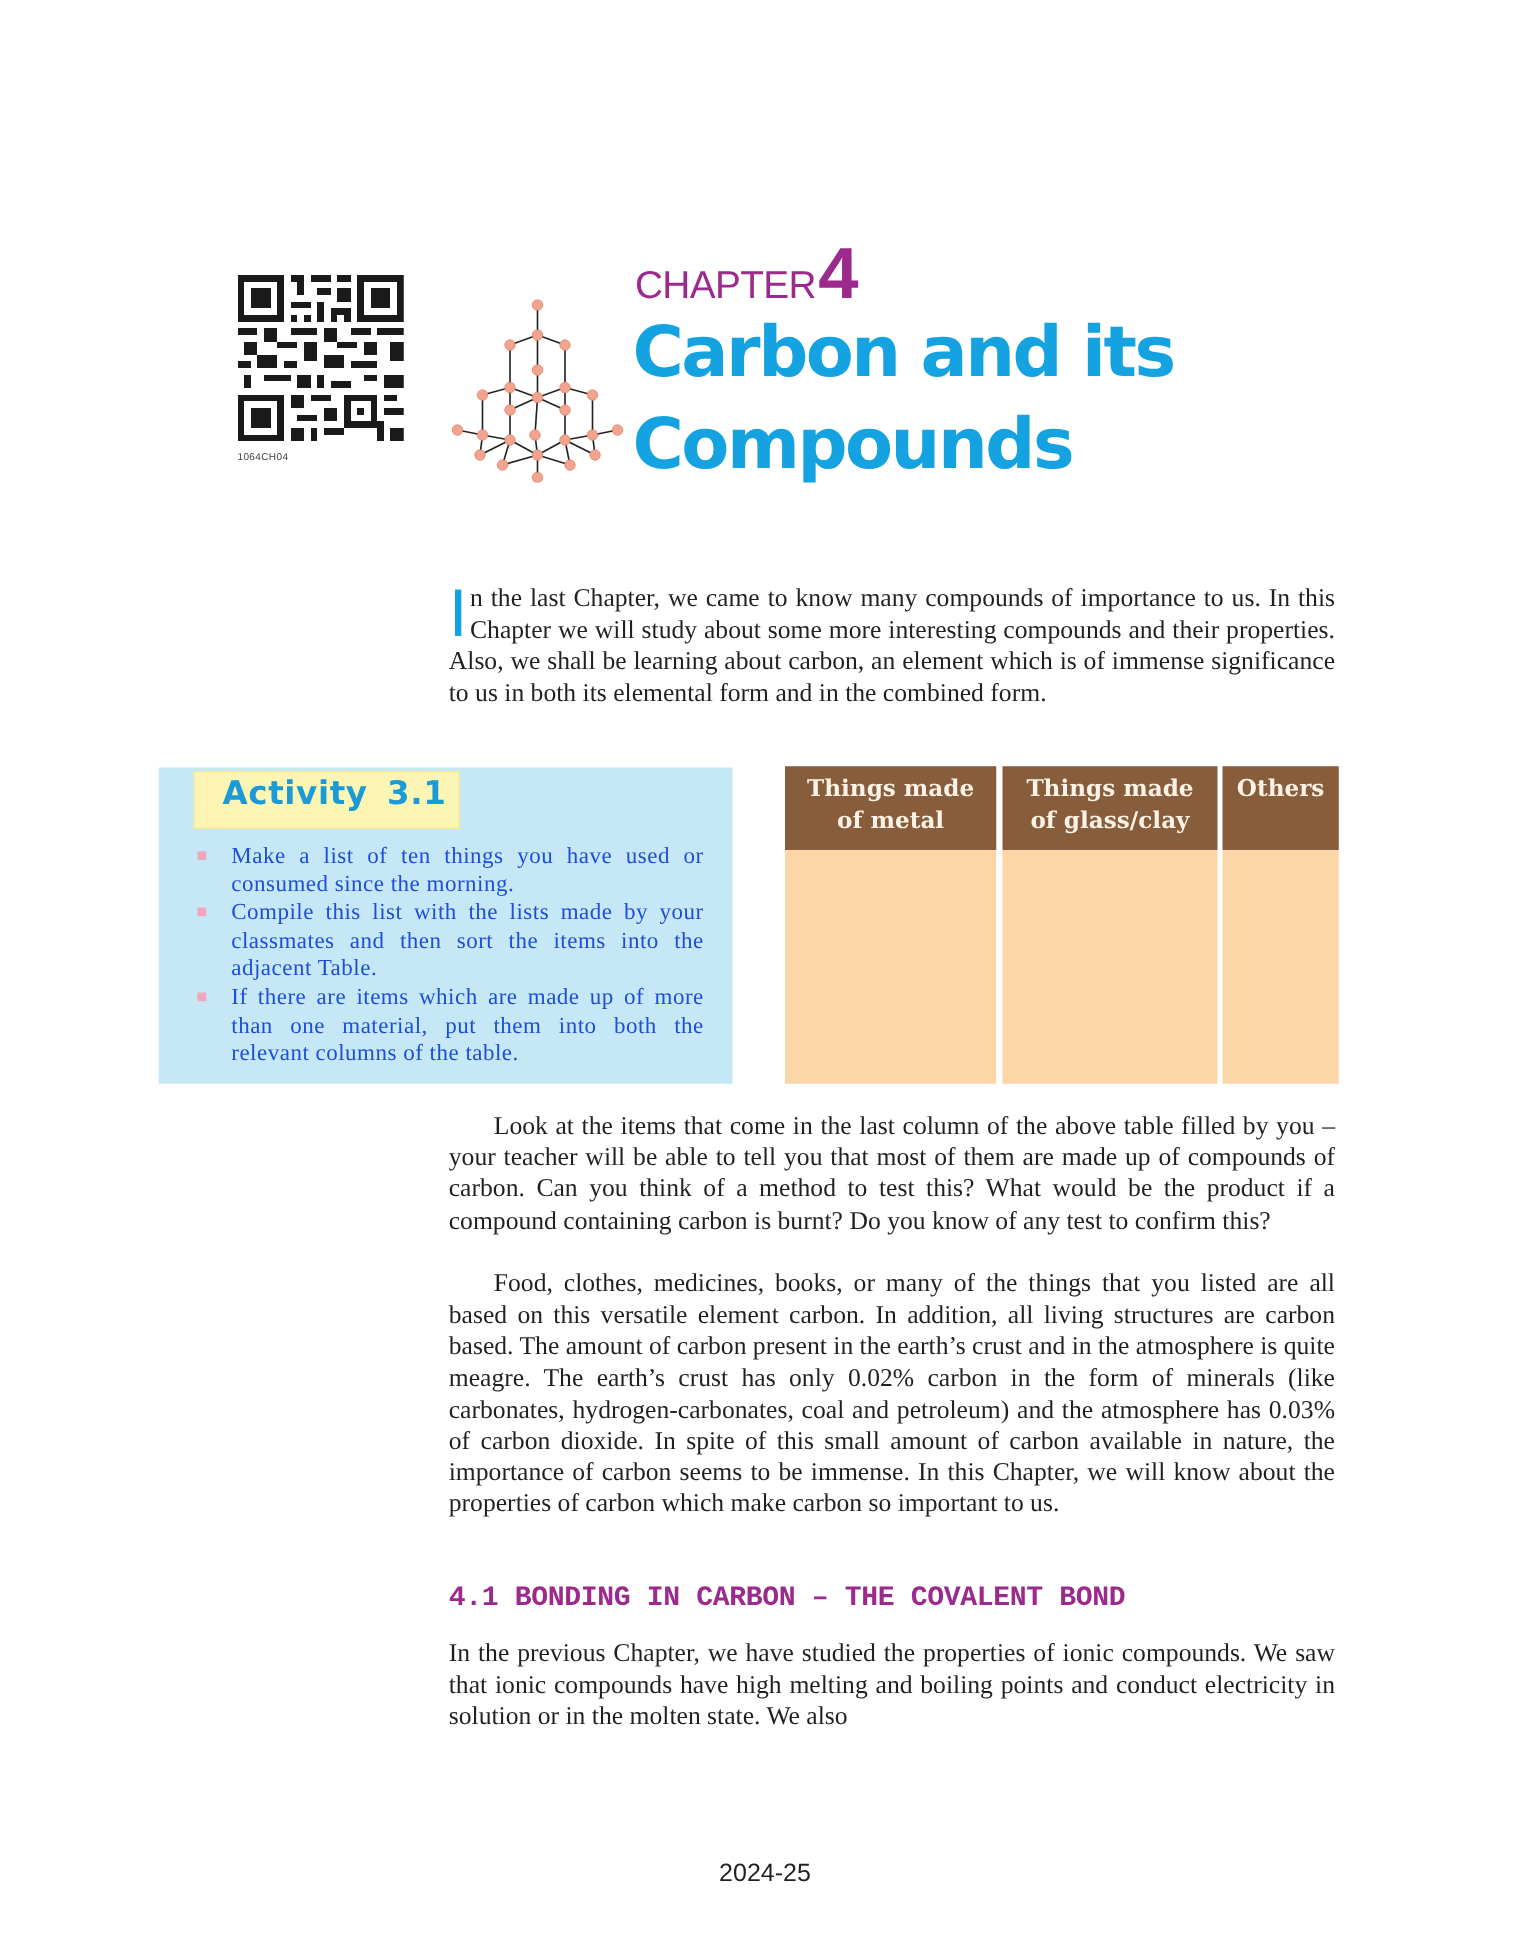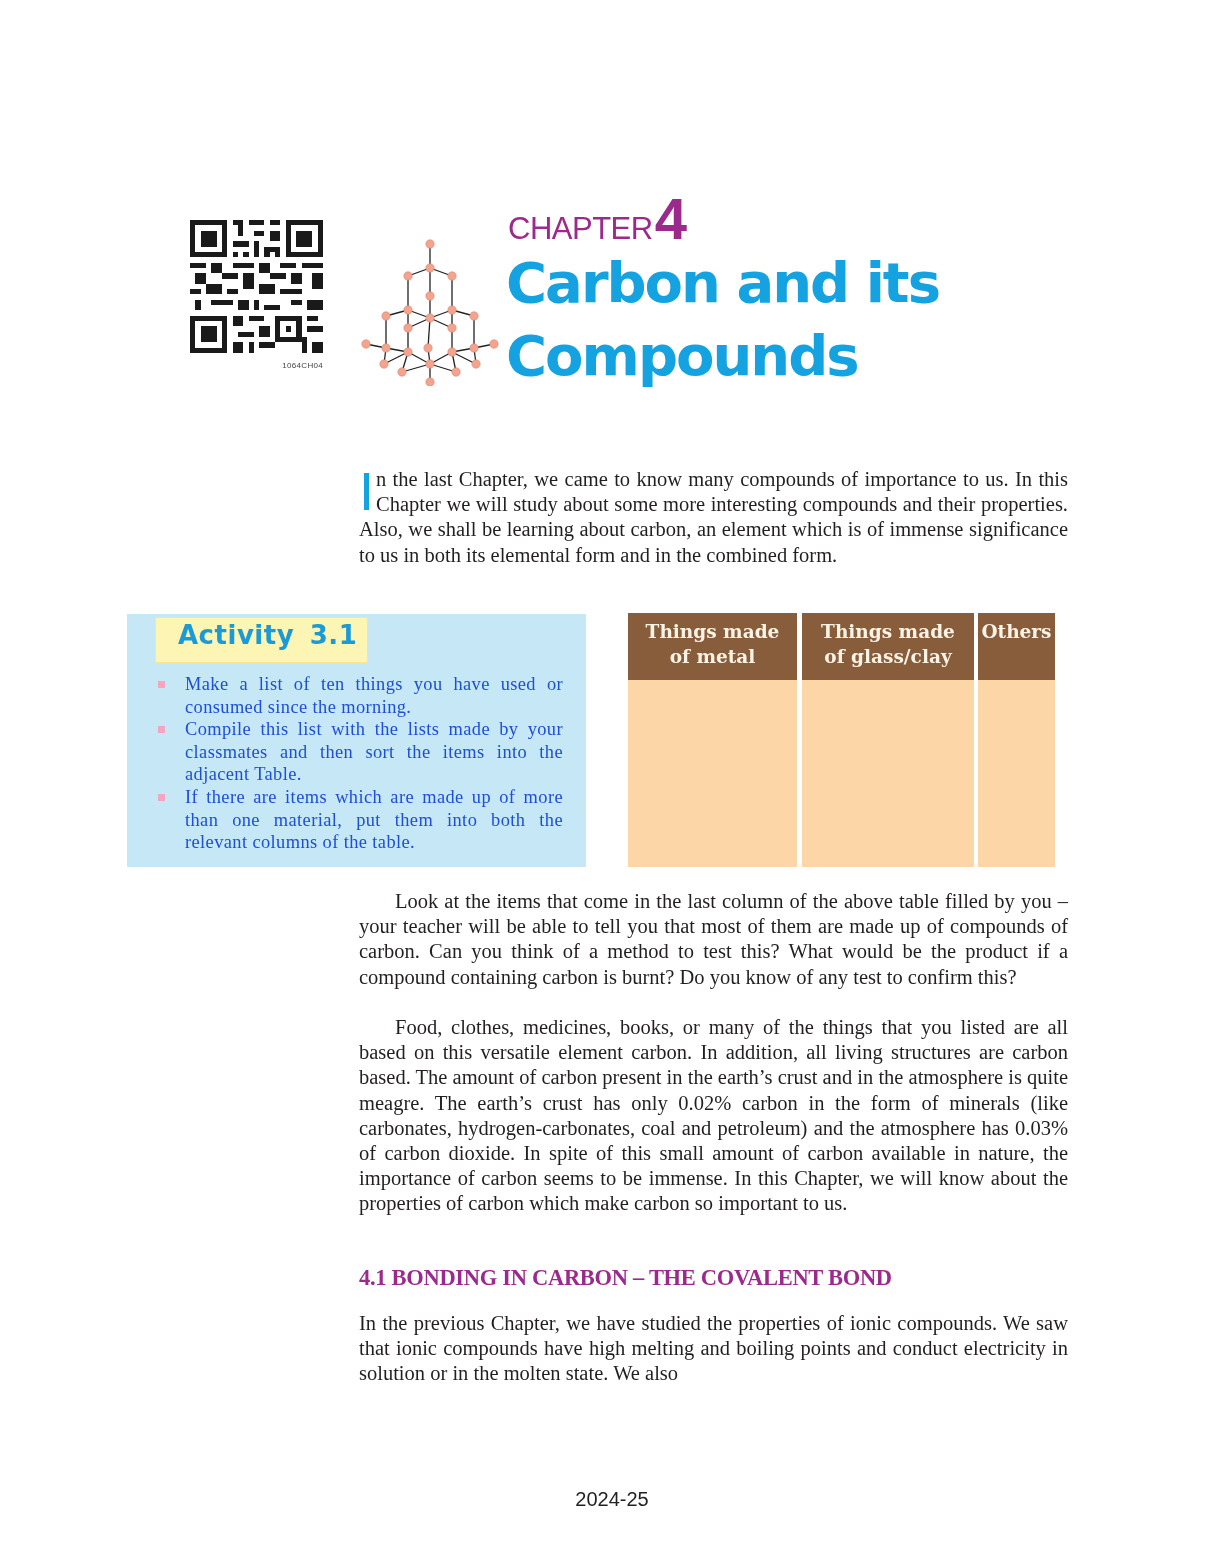--- a/index.html
+++ b/index.html
@@ -1,21 +1,21 @@
 <!DOCTYPE html>
 <html><head>
 <meta charset="utf-8">
 <style>
   html, body { margin: 0; padding: 0; background: #ffffff; }
   body { width: 1224px; height: 1562px; position: relative; overflow: hidden; font-family: "DejaVu Serif", "Liberation Serif", serif; color: #231f20; }
   .abs { position: absolute; }
 
   
   #qr { left: 190px; top: 220px; width: 133px; height: 133px; }
-  #qr-code-label { left: 190px; top: 361px; width: 133px; text-align: right; font-family: "Liberation Sans", sans-serif; font-size: 8px; color: #444; letter-spacing: 0.3px; }
+  #qr-code-label { left: 190px; top: 361px; width: 133px; text-align: left; font-family: "Liberation Sans", sans-serif; font-size: 8px; color: #444; letter-spacing: 0.3px; }
 
   
   #molecule { left: 360px; top: 236px; width: 140px; height: 150px; }
 
   
   #chapter-label { left: 508px; top: 190px; font-family: "Liberation Sans", sans-serif; color: #9b2a8c; white-space: nowrap; }
   #chapter-label .word { font-size: 31px; letter-spacing: -0.5px; vertical-align: baseline; }
   #chapter-label .num { font-size: 58px; font-weight: bold; line-height: 1; vertical-align: baseline; margin-left: 2px; }
   #chapter-title { left: 506px; top: 246px; font-family: "DejaVu Sans", sans-serif; font-weight: bold; font-size: 56px; line-height: 73px; color: #14a3e0; letter-spacing: -2px; }
 
@@ -32,21 +32,21 @@
   #activity-list li { position: relative; padding-left: 30px; font-family: "Liberation Serif", serif; font-size: 18.4px; line-height: 22.6px; text-align: justify; color: #1d4ed8; letter-spacing: 0.4px; }
   #activity-list .bullet { position: absolute; left: 3px; top: 8px; width: 7px; height: 7px; background: #f3a6bf; }
 
   
   #sort-table { left: 628px; top: 613px; width: 443px; height: 254px; border-radius: 15px; }
   .tcol { position: absolute; top: 0; height: 254px; }
   .thead { height: 67px; background: #875d3c; color: #fff3e6; font-family: "DejaVu Serif", serif; font-weight: bold; font-size: 18.5px; line-height: 25px; text-align: center; padding-top: 6px; box-sizing: border-box; }
   .tbody { height: 187px; background: #fdd6a8; }
 
   
-  #section-heading { left: 359px; top: 1265px; font-family: Liberation Serif, serif; font-weight: bold; font-size: 22.5px; color: #9b2a8c; letter-spacing: -0.3px; white-space: nowrap; }
+  #section-heading { left: 359px; top: 1265px; font-family: Liberation Mono, monospace; font-weight: bold; font-size: 22.5px; color: #9b2a8c; letter-spacing: -0.3px; white-space: nowrap; }
 
   #para-look { left: 359px; top: 889px; width: 709px; }
   #para-food { left: 359px; top: 1015px; width: 709px; }
   #para-bond { left: 359px; top: 1311px; width: 709px; }
   .indent { text-indent: 36px; }
 
   #page-footer { left: 0; top: 1488px; width: 1224px; text-align: center; font-family: "Liberation Sans", sans-serif; font-size: 20px; color: #231f20; }
 </style>
 </head>
 <body>
@@ -213,21 +213,21 @@
     </div>
     <div class="tbody"></div>
   </div>
   <div class="tcol" style="left:174px; width:172px;">
     <div class="thead">
       <div>Things made</div>
       <div>of glass/clay</div>
     </div>
     <div class="tbody"></div>
   </div>
-  <div class="tcol" style="left:350px; width:77px;">
+  <div class="tcol" style="left:350px; width:93px;">
     <div class="thead">
       <div>Others</div>
       <div></div>
     </div>
     <div class="tbody"></div>
   </div>
 </div>
 
 <div id="para-look" class="abs para indent">Look at the items that come in the last column of the above table filled by you – your teacher will be able to tell you that most of them are made up of compounds of carbon. Can you think of a method to test this? What would be the product if a compound containing carbon is burnt? Do you know of any test to confirm this?</div>
 <div id="para-food" class="abs para indent">Food, clothes, medicines, books, or many of the things that you listed are all based on this versatile element carbon. In addition, all living structures are carbon based. The amount of carbon present in the earth’s crust and in the atmosphere is quite meagre. The earth’s crust has only 0.02% carbon in the form of minerals (like carbonates, hydrogen-carbonates, coal and petroleum) and the atmosphere has 0.03% of carbon dioxide. In spite of this small amount of carbon available in nature, the importance of carbon seems to be immense. In this Chapter, we will know about the properties of carbon which make carbon so important to us.</div>

